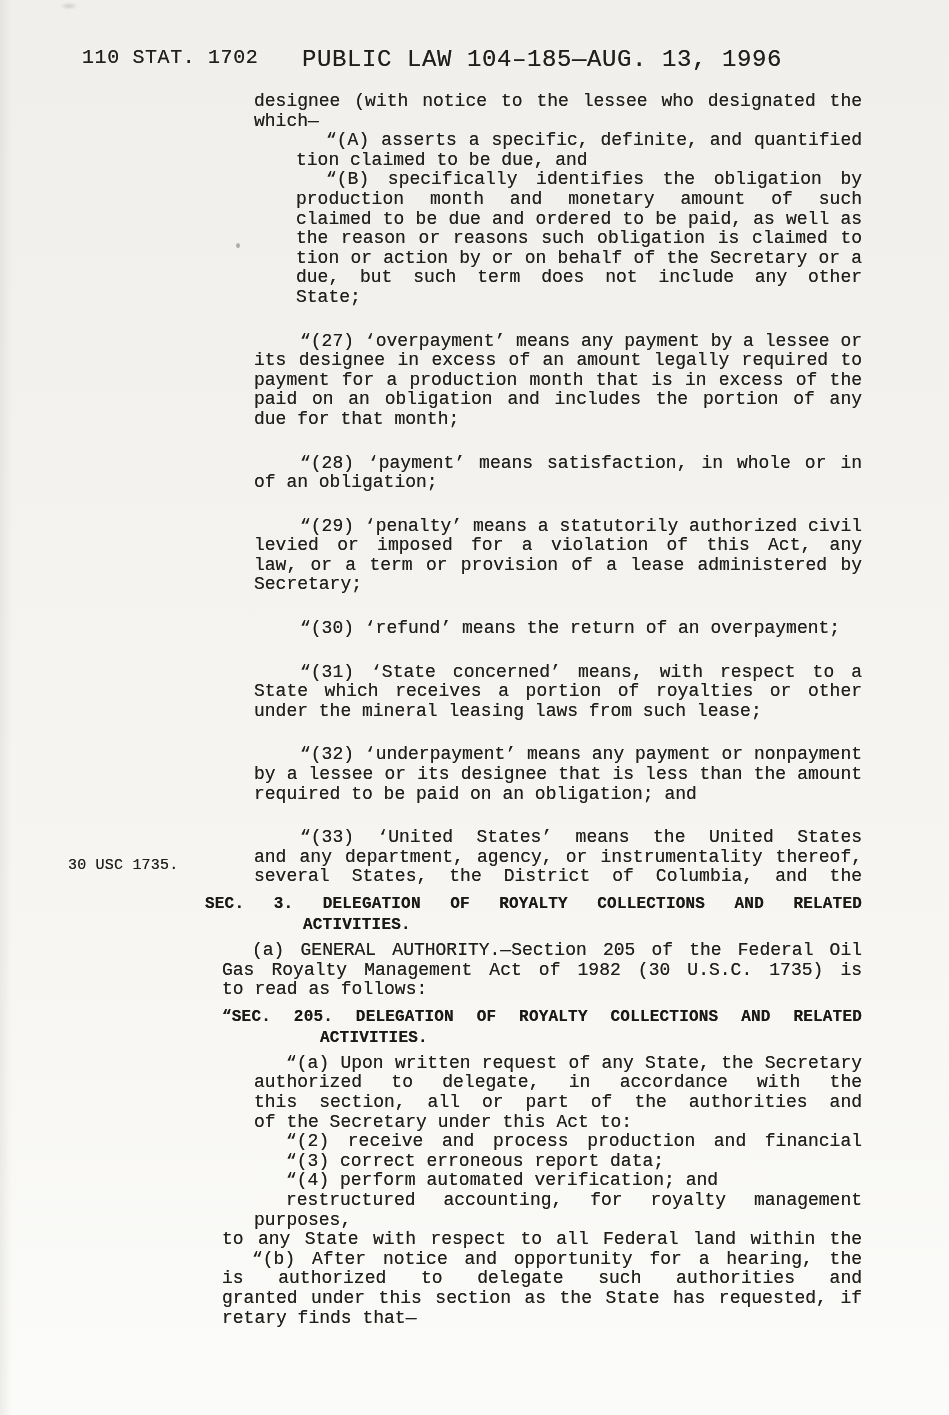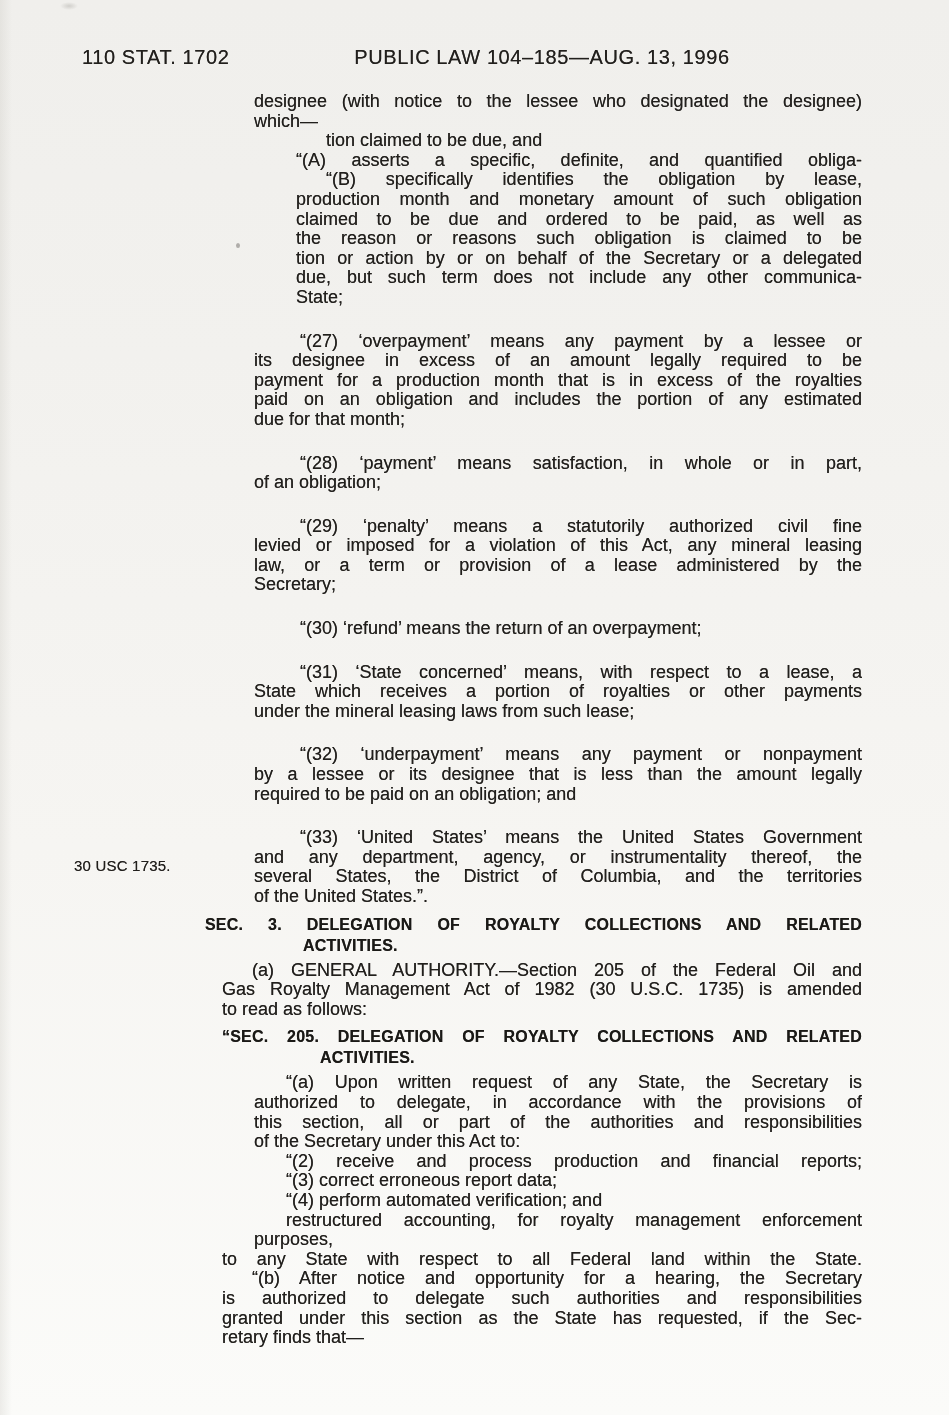--- a/index.html
+++ b/index.html
@@ -1,39 +1,39 @@
 <!DOCTYPE html>
 <html><head>
 <meta charset="utf-8">
 <style>
   html,body { margin:0; padding:0; background:#ffffff; }
   .page {
     position:relative;
     width:949px; height:1415px;
     margin:0 auto;
     background:linear-gradient(180deg,#f0efec 0%, #f2f1ee 25%, #f6f5f2 60%, #fbfbf9 100%);
-    font-family:Liberation Sans, sans-serif;
+    font-family:Liberation Mono, monospace;
     color:#211f1c;
     overflow:hidden;
   }
   .scanfx { text-shadow:0 0 0.6px rgba(32,30,28,0.75); }
 
   
   .hdr-stat {
     position:absolute; left:82px; top:46px;
     font-size:20px; letter-spacing:0.6px; white-space:nowrap;
   }
   .hdr-title {
     position:absolute; left:222px; top:46px; width:640px;
-    text-align:center; font-size:20px; letter-spacing:0.6px; white-space:nowrap;
+    text-align:center; font-size:24px; letter-spacing:0.6px; white-space:nowrap;
   }
 
   
   .margin-note {
-    position:absolute; left:74px; top:857px;
+    position:absolute; left:68px; top:857px;
     font-size:15px; letter-spacing:0.2px; white-space:nowrap;
   }
 
   
   .col {
     position:absolute; left:222px; top:92px; width:640px;
     font-size:18px;
   }
   .blk { margin:0; }
   .ln {
@@ -88,22 +88,22 @@
   <div class="hdr-title">PUBLIC LAW 104–185—AUG. 13, 1996</div>
 
   <div class="margin-note">30 USC 1735.</div>
 
   <div class="col" id="text-column">
       <div class="blk b1">
         <div class="ln j">designee (with notice to the lessee who designated the designee)</div>
         <div class="ln">which—</div>
       </div>
       <div class="blk b2 fi2">
+        <div class="ln j">“(A) asserts a specific, definite, and quantified obliga-</div>
         <div class="ln">tion claimed to be due, and</div>
-        <div class="ln j">“(A) asserts a specific, definite, and quantified obliga-</div>
       </div>
       <div class="blk b2 fi2">
         <div class="ln j">“(B) specifically identifies the obligation by lease,</div>
         <div class="ln j">production month and monetary amount of such obligation</div>
         <div class="ln j">claimed to be due and ordered to be paid, as well as</div>
         <div class="ln j">the reason or reasons such obligation is claimed to be</div>
         <div class="ln j">tion or action by or on behalf of the Secretary or a delegated</div>
         <div class="ln j">due, but such term does not include any other communica-</div>
         <div class="ln">State;</div>
       </div>
@@ -134,21 +134,20 @@
       </div>
       <div class="blk b1 fi">
         <div class="ln j">“(32) ‘underpayment’ means any payment or nonpayment</div>
         <div class="ln j">by a lessee or its designee that is less than the amount legally</div>
         <div class="ln">required to be paid on an obligation; and</div>
       </div>
       <div class="blk b1 fi">
         <div class="ln j">“(33) ‘United States’ means the United States Government</div>
         <div class="ln j">and any department, agency, or instrumentality thereof, the</div>
         <div class="ln j">several States, the District of Columbia, and the territories</div>
-        <div class="ln">of the United States.”.</div>
       </div>
       <div class="blk hsec hang">
         <div class="ln j">SEC. 3. DELEGATION OF ROYALTY COLLECTIONS AND RELATED</div>
         <div class="ln">ACTIVITIES.</div>
       </div>
       <div class="blk b0 fi0">
         <div class="ln j">(a) GENERAL AUTHORITY.—Section 205 of the Federal Oil and</div>
         <div class="ln j">Gas Royalty Management Act of 1982 (30 U.S.C. 1735) is amended</div>
         <div class="ln">to read as follows:</div>
       </div>

